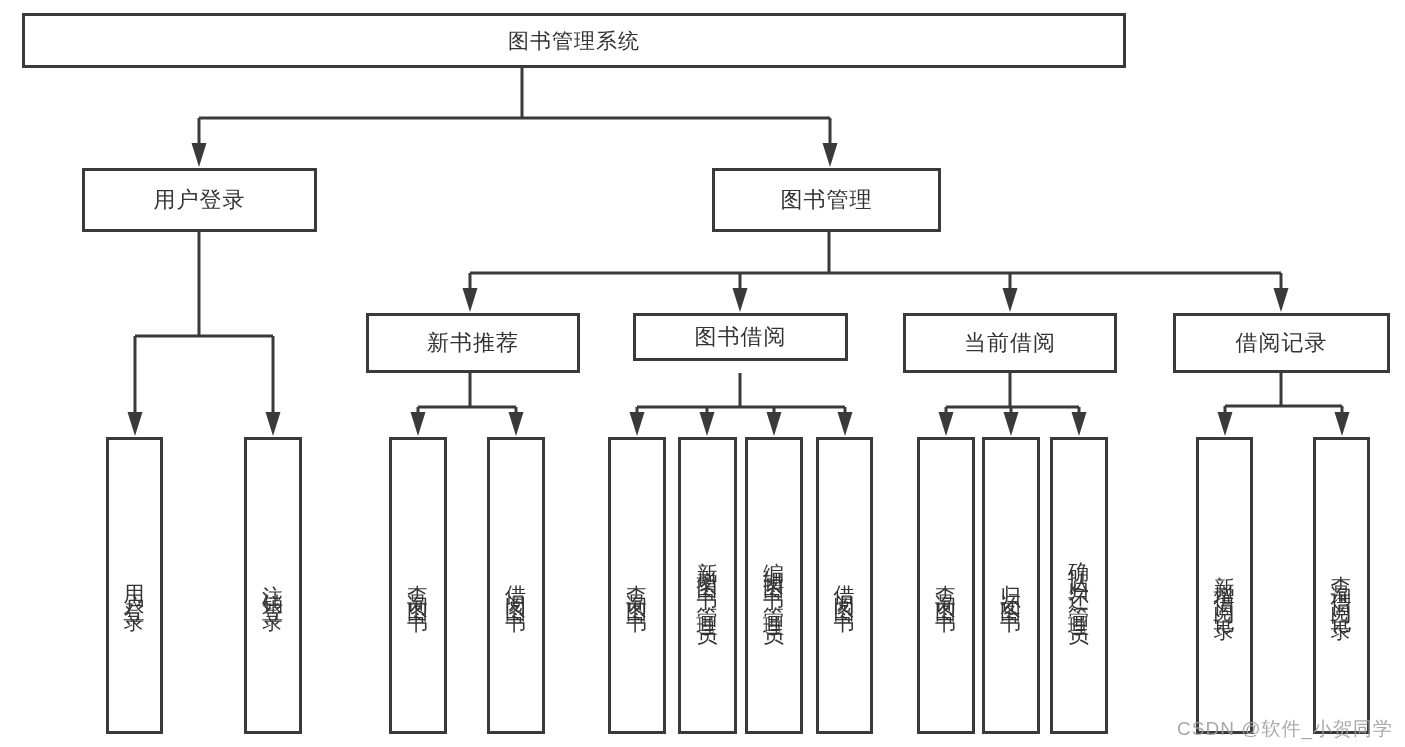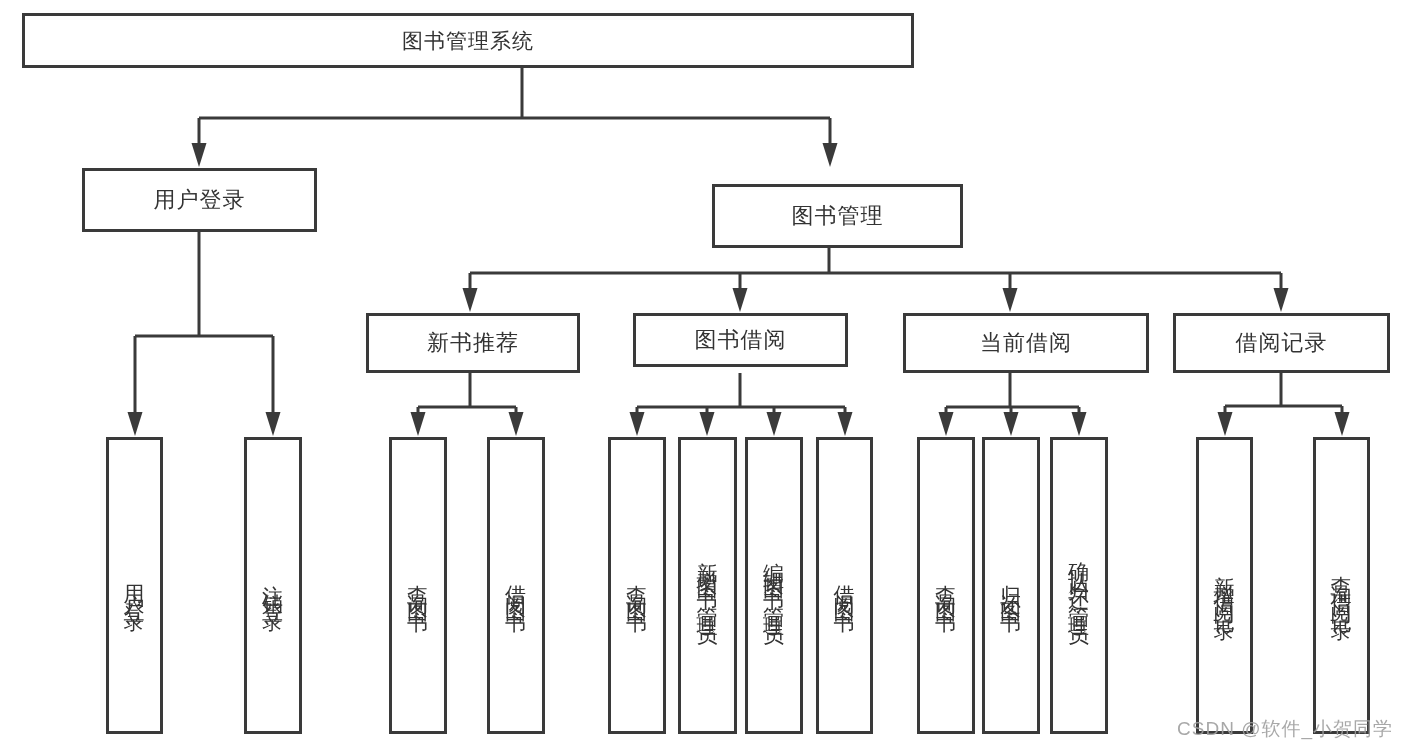--- a/index.html
+++ b/index.html
@@ -93,38 +93,38 @@
     <path class="ln" d="M1010,373 V407 M946,407 H1079 M946,407 V418 M1011,407 V418 M1079,407 V418"></path>
     <path class="ah" d="M946,436 l-7.5,-24 h15 Z"></path>
     <path class="ah" d="M1011,436 l-7.5,-24 h15 Z"></path>
     <path class="ah" d="M1079,436 l-7.5,-24 h15 Z"></path>
 
     <path class="ln" d="M1281,373 V406 M1225,406 H1342 M1225,406 V418 M1342,406 V418"></path>
     <path class="ah" d="M1225,436 l-7.5,-24 h15 Z"></path>
     <path class="ah" d="M1342,436 l-7.5,-24 h15 Z"></path>
   </svg>
 
-  <div class="node root" style="left:22px; top:13px; width:892px; height:55px;">
+  <div class="node root" style="left:22px; top:13px; width:1104px; height:55px;">
     <span>图书管理系统</span>
   </div>
 
   <div class="node l2" style="left:82px; top:168px; width:235px; height:64px;">
     <span>用户登录</span>
   </div>
-  <div class="node l2" style="left:712px; top:184px; width:251px; height:64px;">
+  <div class="node l2" style="left:712px; top:168px; width:229px; height:64px;">
     <span>图书管理</span>
   </div>
 
   <div class="node l3" style="left:366px; top:313px; width:214px; height:60px;">
     <span>新书推荐</span>
   </div>
-  <div class="node l3" style="left:633px; top:313px; width:215px; height:54px;">
+  <div class="node l3" style="left:633px; top:313px; width:215px; height:48px;">
     <span>图书借阅</span>
   </div>
-  <div class="node l3" style="left:903px; top:313px; width:246px; height:60px;">
+  <div class="node l3" style="left:903px; top:313px; width:214px; height:60px;">
     <span>当前借阅</span>
   </div>
   <div class="node l3" style="left:1173px; top:313px; width:217px; height:60px;">
     <span>借阅记录</span>
   </div>
 
   <div class="node leaf" style="left:106px; top:437px; width:57px; height:297px;">
     <span class="v-label">用户登录</span>
   </div>
   <div class="node leaf" style="left:244px; top:437px; width:58px; height:297px;">

